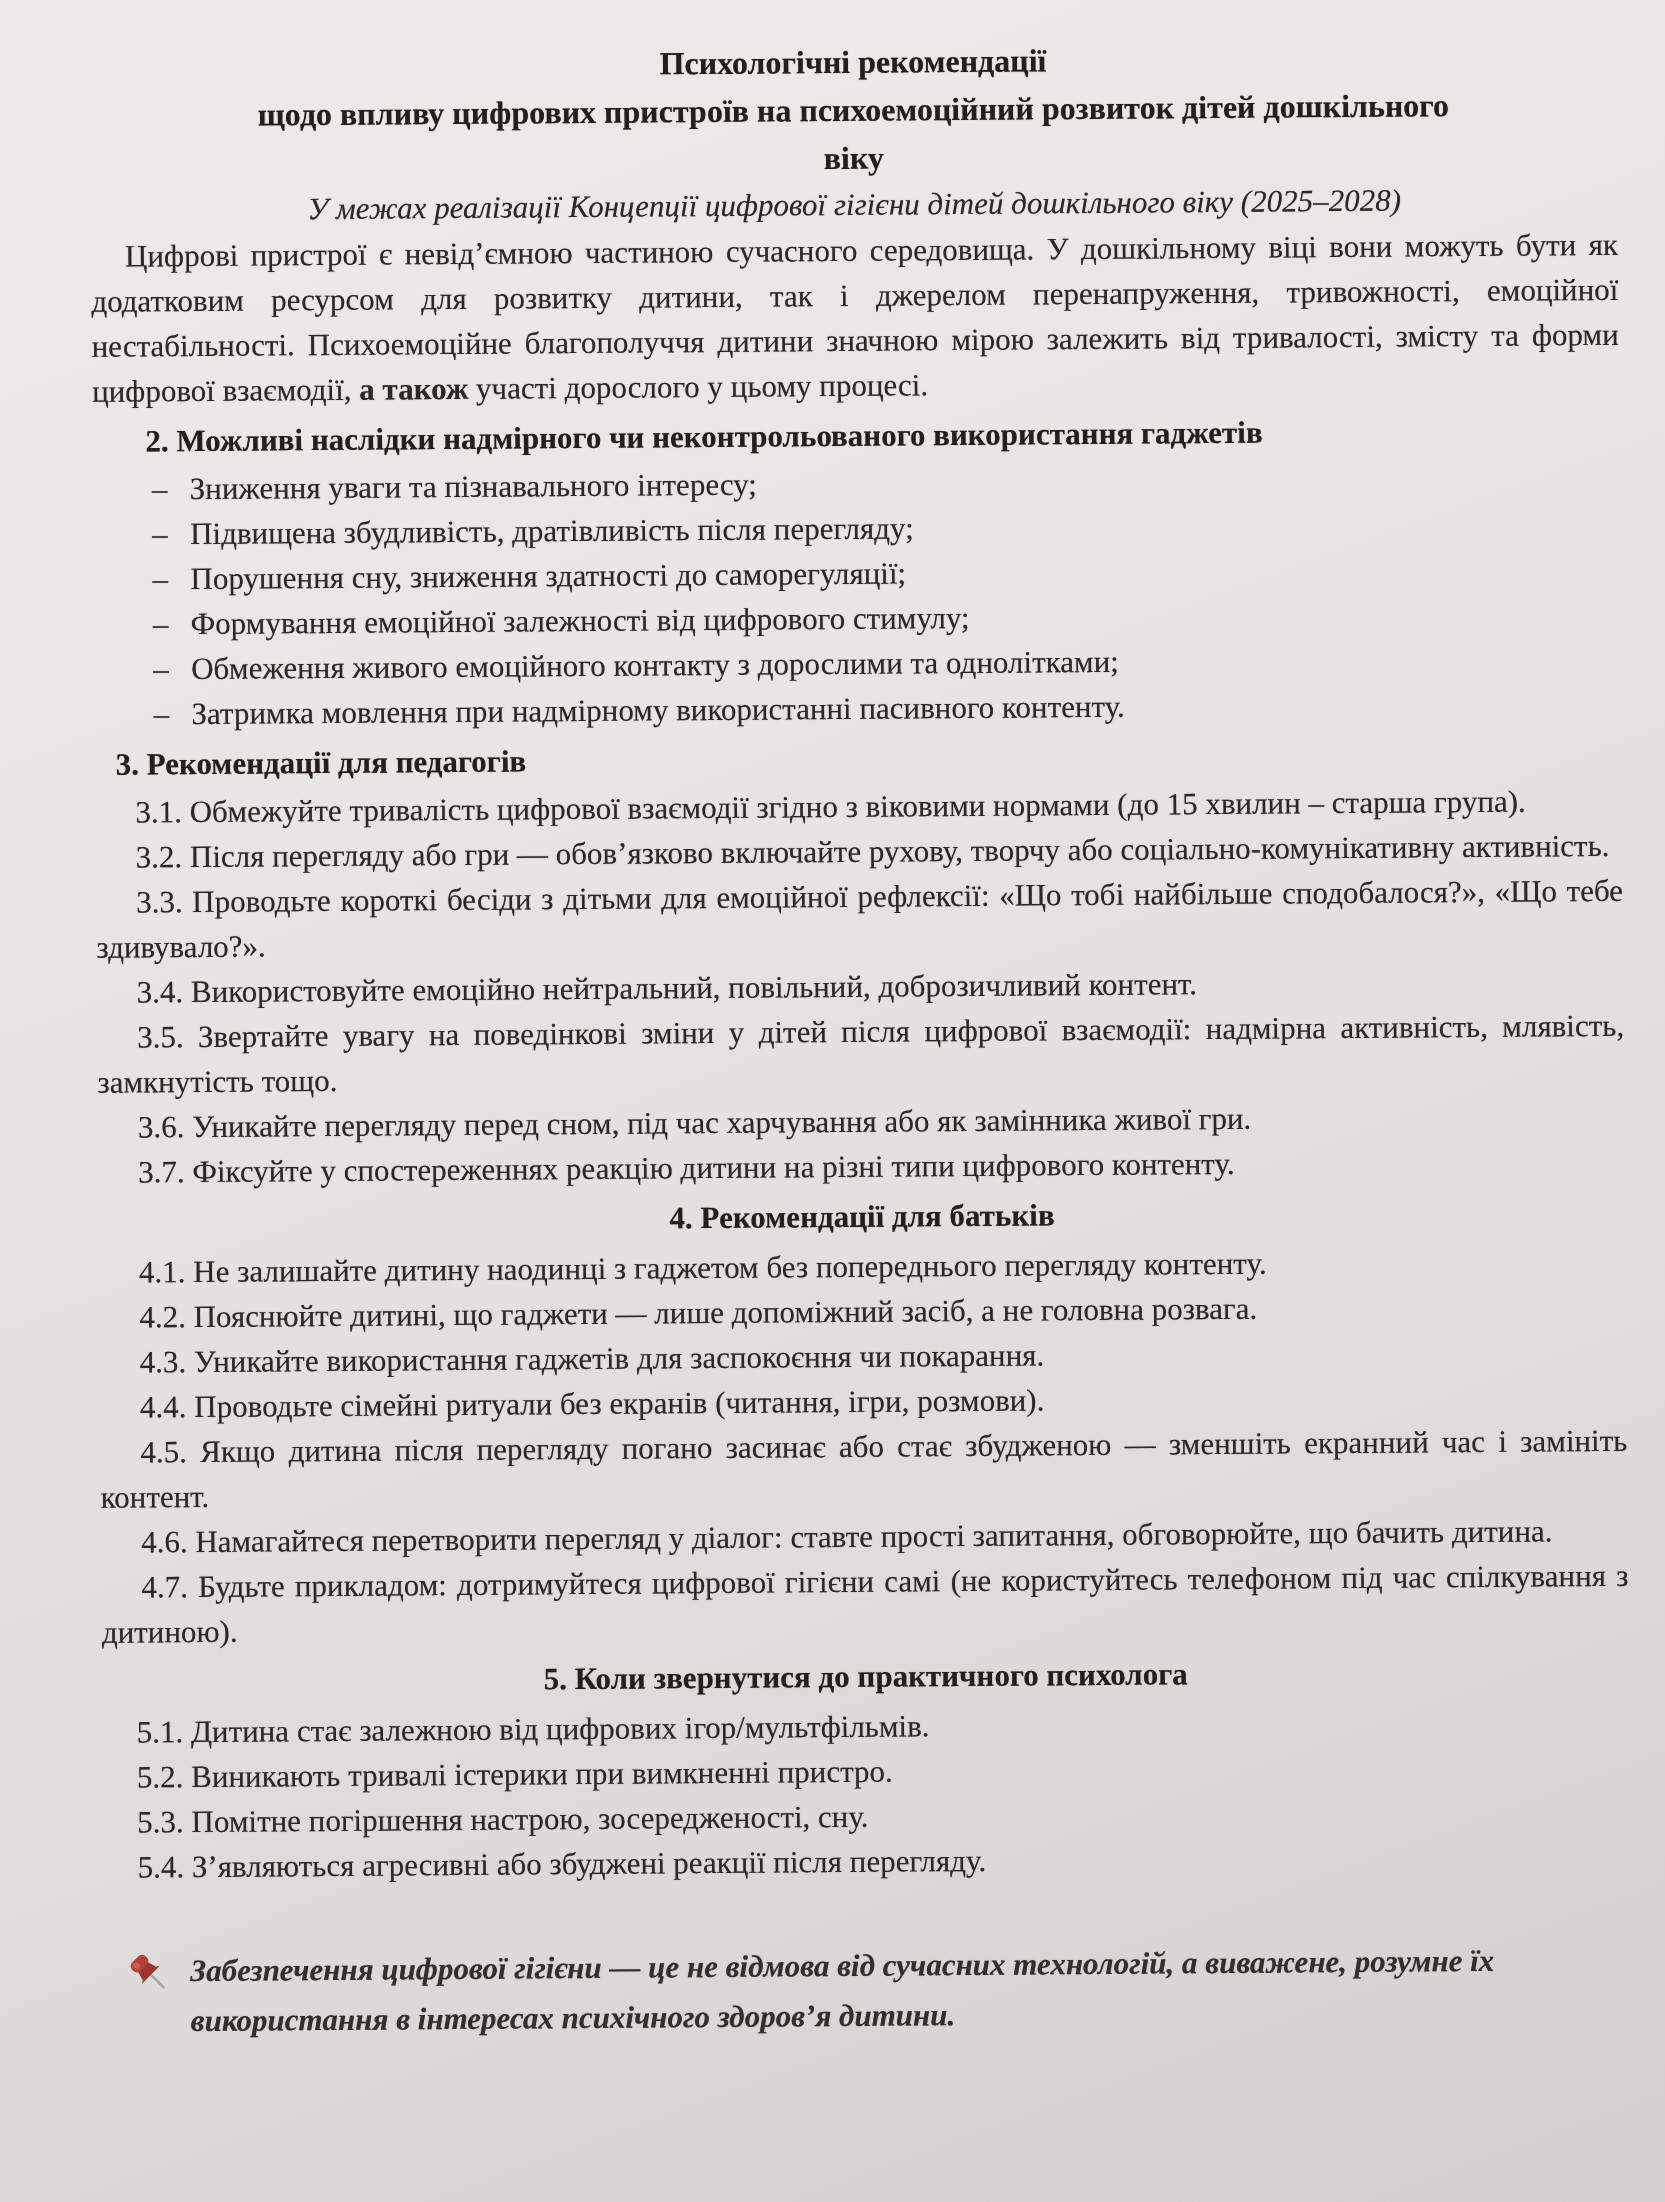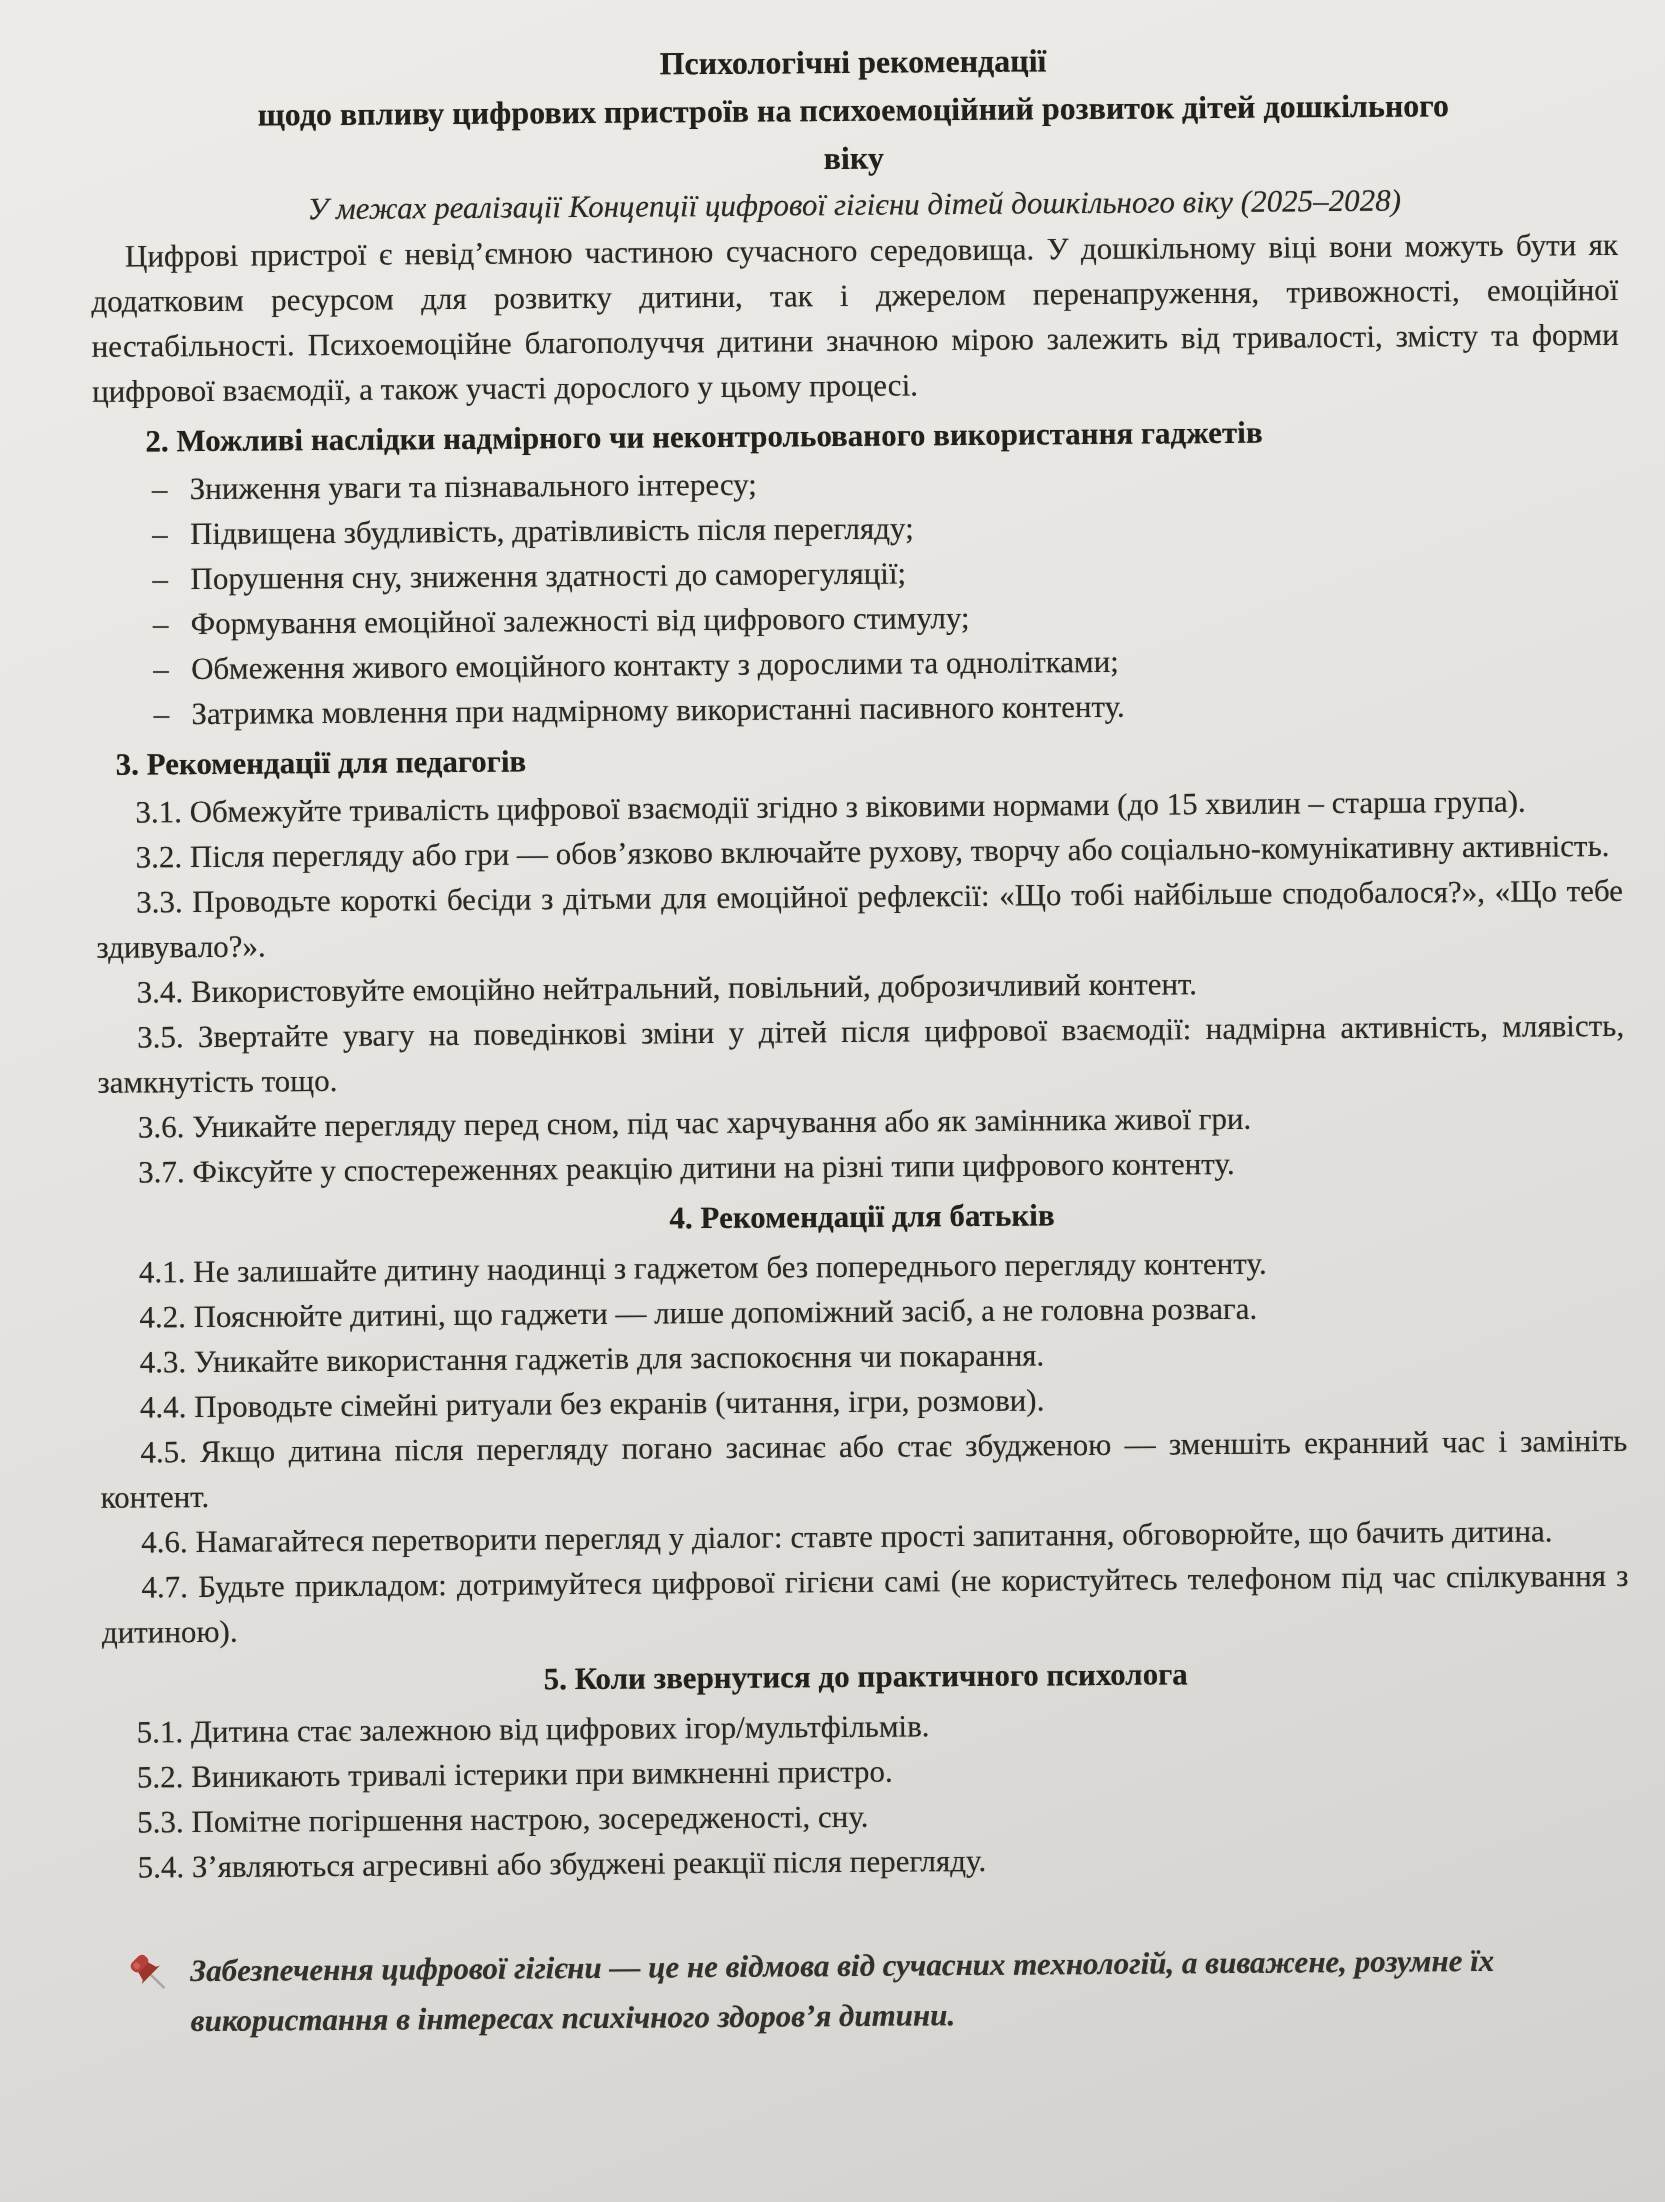--- a/index.html
+++ b/index.html
@@ -11,21 +11,21 @@
   }
   .sheet{
     box-sizing:border-box;
     width:1666px;height:2203px;
     padding:38px 50px 0 89px;
     transform:rotate(-0.45deg);
     transform-origin:50% 0;
     text-shadow:0 0 0.9px rgba(46,42,38,0.5);
     font-size:31px;line-height:45px;
   }
-  .bold{font-weight:normal;}
+  .bold{font-weight:bold;}
   .title-line{font-weight:bold;font-size:32px;line-height:48px;text-align:center;color:#242019;}
   .subtitle{font-style:italic;text-align:center;line-height:46px;}
   .para{text-align:justify;text-indent:34px;margin:0;}
   .h-sec{font-weight:bold;color:#242019;margin:5.2px 0 1.7px 0;}
   .h2-sec{text-indent:53px;line-height:46px;}
   .h3-sec{text-indent:20.6px;line-height:46px;}
   .h-center{text-align:center;line-height:50px;margin:3.4px 0 1.7px 0;}
   .bullet{display:flex;margin:0;padding-left:59px;}
   .bullet .dash{flex:0 0 auto;margin-right:22.4px;}
   .item{text-align:justify;text-indent:40px;margin:0;}

